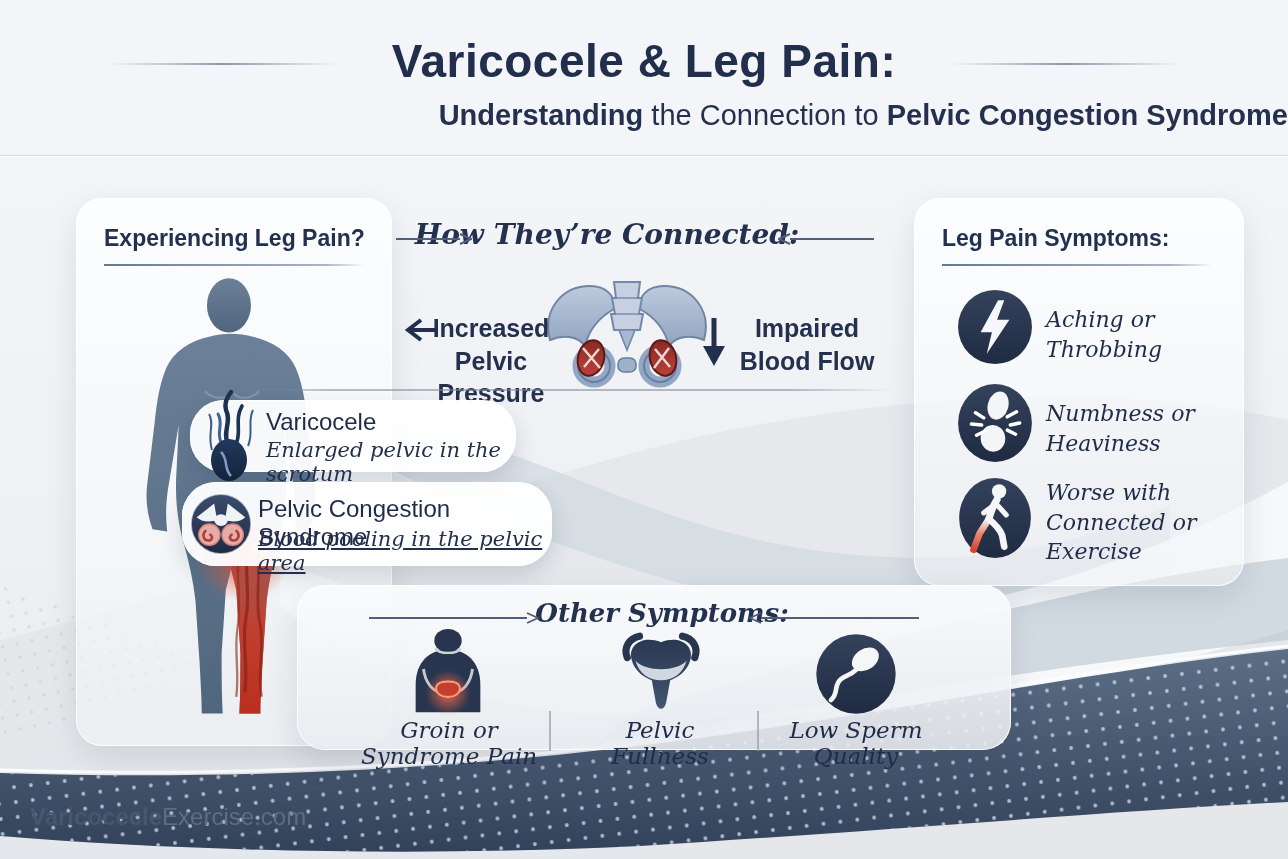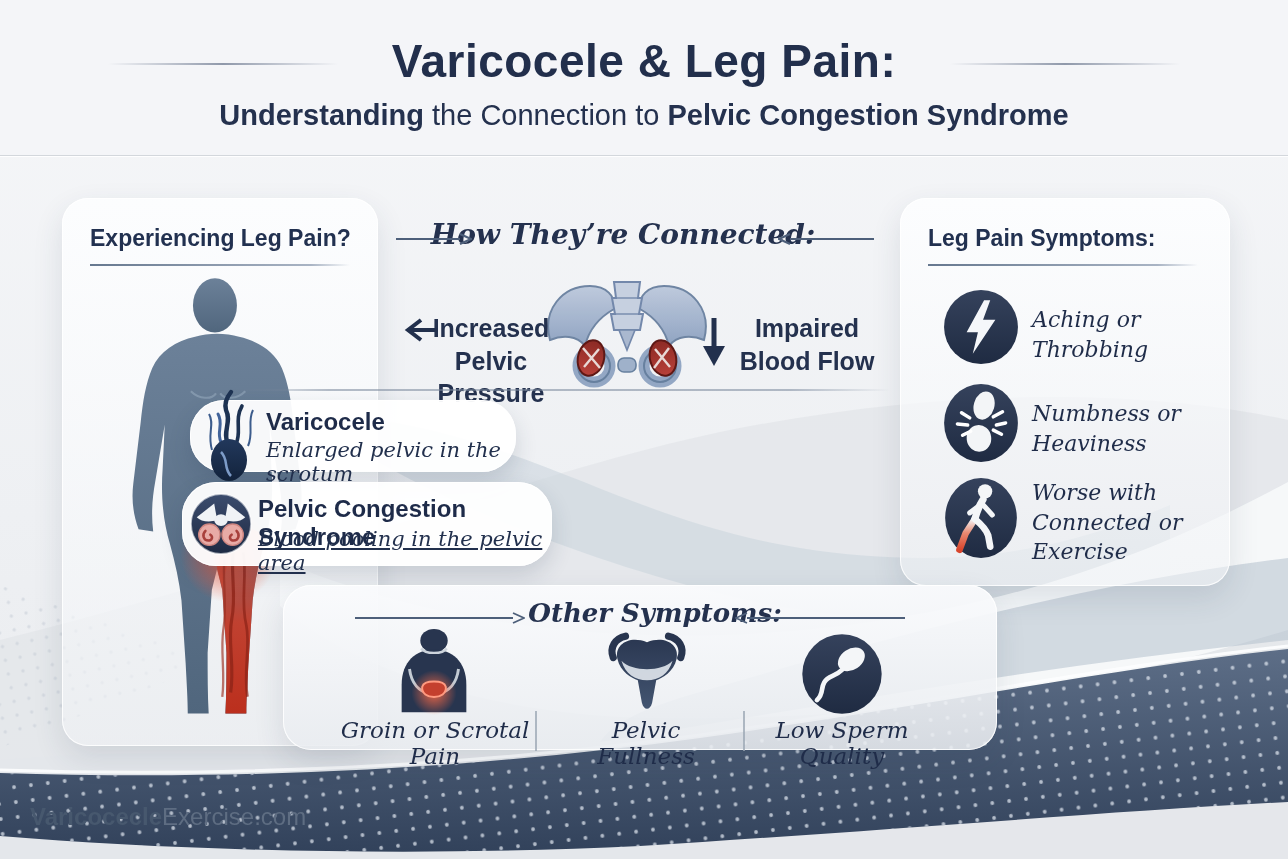--- a/index.html
+++ b/index.html
@@ -11,78 +11,78 @@
   .bg{position:absolute;inset:0;display:block;}
   .serif-it{font-family:"DejaVu Serif",serif;font-style:italic;}
 
   
   .title{position:absolute;top:34px;left:0;width:100%;text-align:center;
     font-size:46px;font-weight:bold;color:#222f4c;letter-spacing:.5px;}
   .title-rule{position:absolute;top:63px;height:2px;
     background:linear-gradient(90deg,rgba(60,76,106,0),rgba(60,76,106,.55),rgba(60,76,106,0));}
   .title-rule.left{left:108px;width:230px;}
   .title-rule.right{right:108px;width:230px;}
-  .subtitle{position:absolute;top:99px;left:0;width:100%;text-align:center;
+  .subtitle{position:absolute;top:99px;left:0;width:100%;text-align:right;
     font-size:29px;color:#24314e;}
   .subtitle .bold{font-weight:bold;}
   .sub-rule{position:absolute;top:155px;left:0;width:100%;height:1px;background:#d3d7dc;
     box-shadow:0 1px 0 rgba(255,255,255,.9);}
 
   
   .panel{position:absolute;border-radius:26px;
     background:linear-gradient(180deg,rgba(253,254,255,.9),rgba(241,243,246,.55));
-    box-shadow:0 12px 30px rgba(40,55,80,.12), inset 0 0 0 1px rgba(255,255,255,.85);}
+    box-shadow:0 12px 30px rgba(40,55,80,.12), inset 0 0 0 1px rgba(255,255,255,.85);margin-left:14px;}
   .panel-heading{font-size:23px;font-weight:bold;color:#223150;padding:27px 0 0 28px;}
   .heading-rule{height:2px;margin:12px 0 0 28px;
     background:linear-gradient(90deg,#66788f,#a9b4c4 85%,rgba(169,180,196,0));}
 
   .left-panel{left:62px;top:198px;width:316px;height:548px;}
   .left-panel .heading-rule{width:260px;}
   .body-figure{position:absolute;left:4px;top:76px;}
 
   .right-panel{left:900px;top:198px;width:330px;height:388px;}
   .right-panel .heading-rule{width:270px;}
   .symptom-row{position:absolute;left:0;width:330px;height:94px;}
   .symptom-icon{position:absolute;left:42px;top:0;}
   .symptom-label{position:absolute;left:132px;top:50%;transform:translateY(-50%);
     font-size:22px;color:#1f2c49;line-height:1.35;}
 
   
-  .connected-heading{position:absolute;left:388px;top:218px;width:470px;text-align:center;
+  .connected-heading{position:absolute;left:372px;top:218px;width:470px;text-align:center;
     font-size:28px;font-weight:bold;color:#24314e;}
   .h-arrow{position:absolute;}
   .pelvis{position:absolute;left:534px;top:276px;}
   .factor{position:absolute;font-size:25px;font-weight:bold;color:#24314e;
     line-height:1.3;text-align:center;}
   .factor-left{left:402px;top:312px;width:178px;}
   .factor-right{left:726px;top:312px;width:162px;}
   .factor-arrow{position:absolute;}
 
   .under-pelvis-rule{position:absolute;left:230px;top:389px;width:660px;height:2px;
     background:linear-gradient(90deg,rgba(122,136,156,0),rgba(122,136,156,.55) 15%,rgba(122,136,156,.55) 85%,rgba(122,136,156,0));}
 
   
   .callout{position:absolute;background:rgba(255,255,255,.95);border-radius:34px;
     box-shadow:0 10px 22px rgba(40,55,80,.16), inset 0 0 0 1px rgba(255,255,255,.9);}
   .callout-1{left:190px;top:400px;width:326px;height:72px;}
   .callout-2{left:182px;top:482px;width:370px;height:84px;}
-  .callout-title{position:absolute;left:76px;font-size:24px;font-weight:bold;color:#1e2b49;}
+  .callout-title{position:absolute;left:76px;font-size:24px;font-weight:normal;color:#1e2b49;}
   .callout-desc{position:absolute;left:76px;font-size:21px;color:#22304d;}
   .callout-1 .callout-title{top:8px;}
   .callout-1 .callout-desc{top:38px;}
   .callout-2 .callout-title{top:13px;}
   .callout-2 .callout-desc{top:45px;text-decoration:underline;}
   .callout-icon{position:absolute;}
   .callout-1 .callout-icon{left:8px;top:-12px;}
   .callout-2 .callout-icon{left:6px;top:9px;}
 
   
   .bottom-panel{left:283px;top:585px;width:714px;height:165px;border-radius:28px;
     background:linear-gradient(180deg,rgba(250,251,253,.95),rgba(233,236,240,.88));}
-  .other-heading{position:absolute;left:15px;top:13px;width:714px;text-align:center;
+  .other-heading{position:absolute;left:8px;top:13px;width:714px;text-align:center;
     font-size:26px;font-weight:bold;color:#24314e;}
   .other-item-icon{position:absolute;top:42px;}
   .other-label{position:absolute;top:132px;font-size:23px;color:#1f2c49;text-align:center;}
   .other-divider{position:absolute;top:126px;width:2px;height:40px;background:#98a4b2;opacity:.75;}
 
   
   .watermark{position:absolute;left:30px;top:803px;font-size:24px;color:#5e6d82;}
   .watermark .bold{font-weight:bold;color:#47586e;}
 </style>
 </head>
@@ -345,21 +345,21 @@
       <path d="M16,31 C13,17 28,8 45,15 C62,8 77,17 74,31 C71,44 60,50 54,52 L50,74 C48,82 42,82 40,74 L36,52 C30,50 19,44 16,31 Z" fill="url(#bladderGrad)"></path>
       <path d="M20,33 C30,44 60,44 70,33 C66,46 57,52 45,52 C33,52 24,46 20,33 Z" fill="#d9dfe7" opacity="0.95"></path>
     </svg>
 
     <svg class="other-item-icon" style="left:512px" width="94" height="94" viewBox="0 0 90 90">
       <circle cx="45" cy="45" r="38" fill="url(#gradNavy)"></circle>
       <ellipse cx="54" cy="31" rx="14" ry="10" transform="rotate(-34 54 31)" fill="#f4f6f8"></ellipse>
       <path d="M45,41 C38,48 32,46 28,53 C24,60 28,63 21,70" fill="none" stroke="#f4f6f8" stroke-width="4.5" stroke-linecap="round"></path>
     </svg>
 
-    <div class="other-label serif-it" style="left:52px;width:200px">Groin or Scrotal Pain</div>
+    <div class="other-label serif-it" style="left:52px;width:200px">Groin or Syndrome Pain</div>
     <div class="other-label serif-it" style="left:474px;width:170px">Low Sperm Quality</div>
     <div class="other-label serif-it" style="left:278px;width:170px">Pelvic Fullness</div>
     <div class="other-divider" style="left:252px"></div>
     <div class="other-divider" style="left:460px"></div>
   </section>
 
   <div class="watermark"><span class="bold">Varicocecle</span><span>Exercise.com</span></div>
 
 </div>
 

